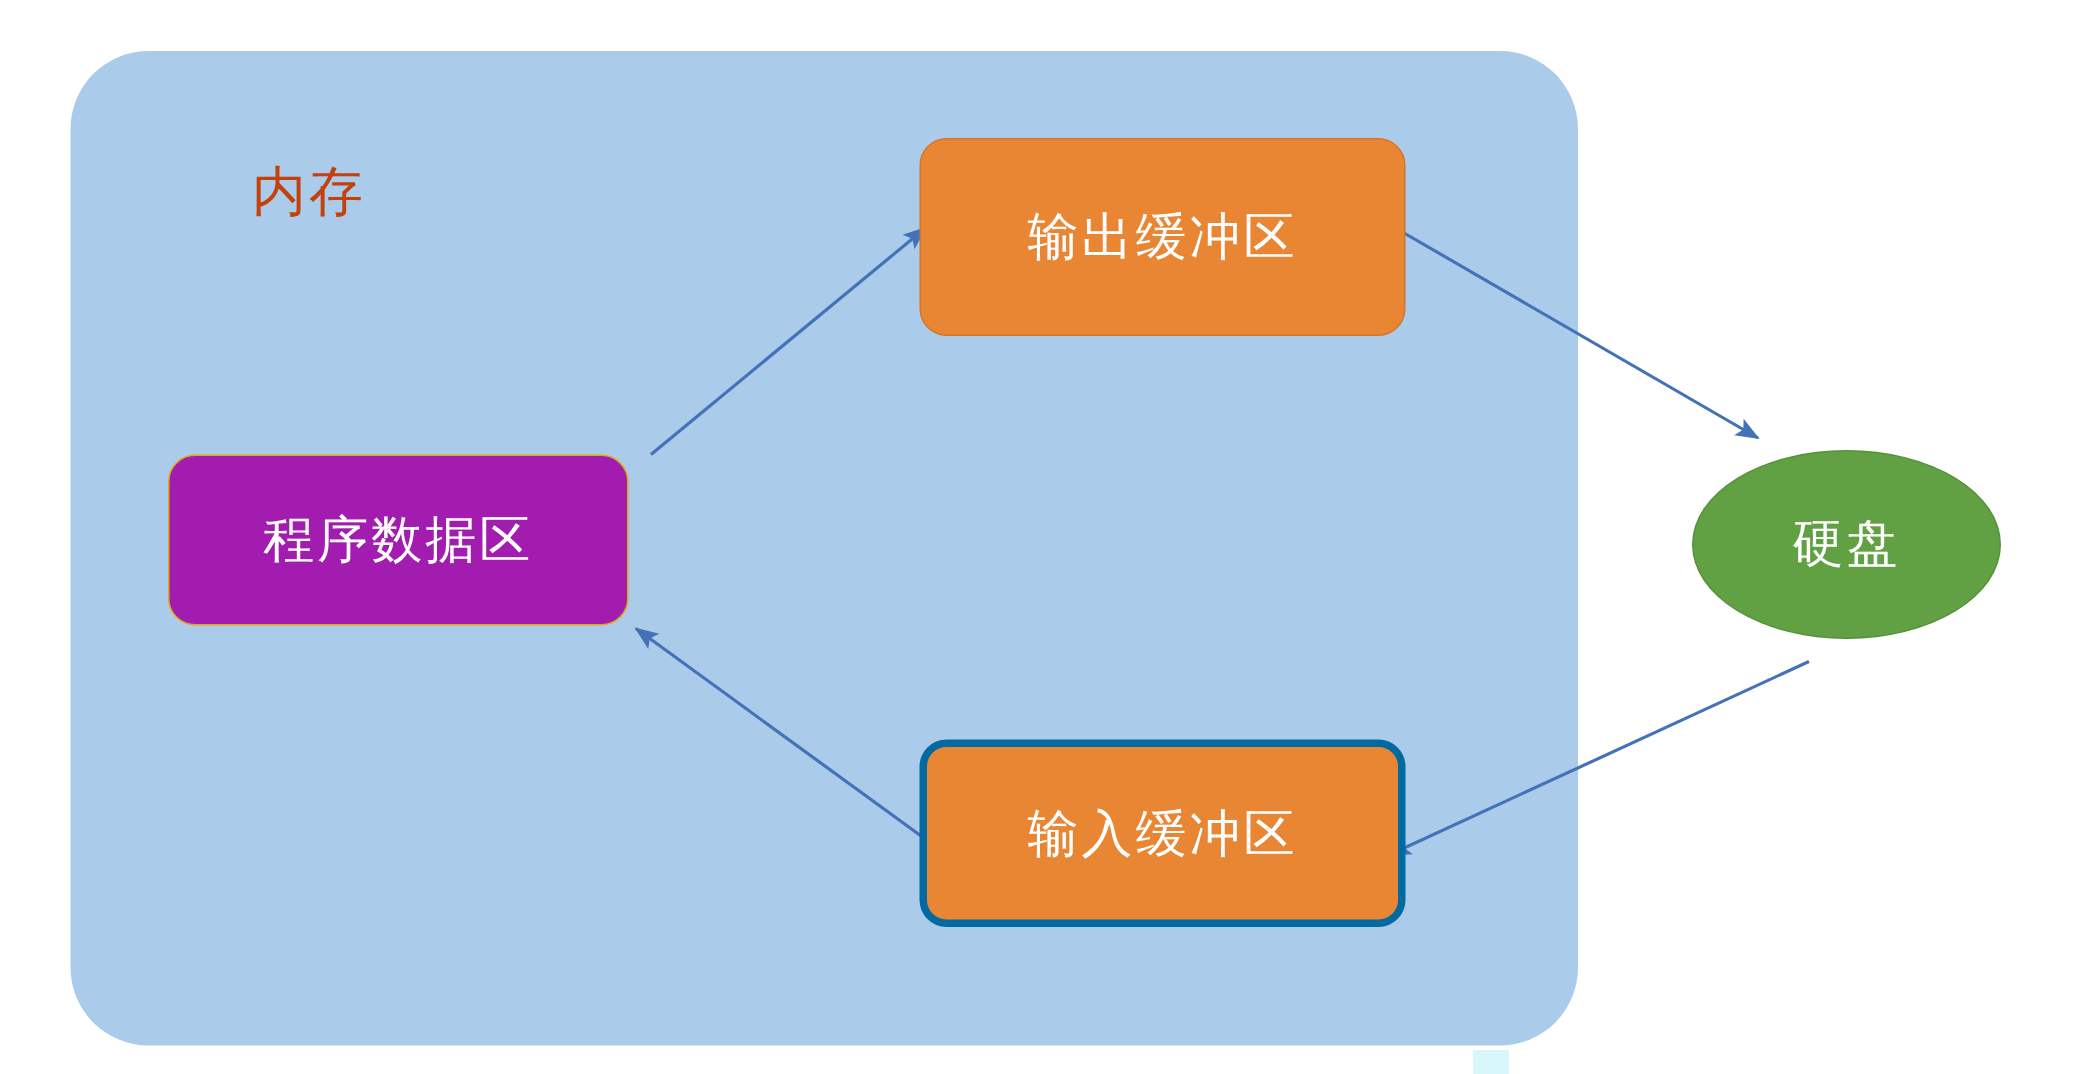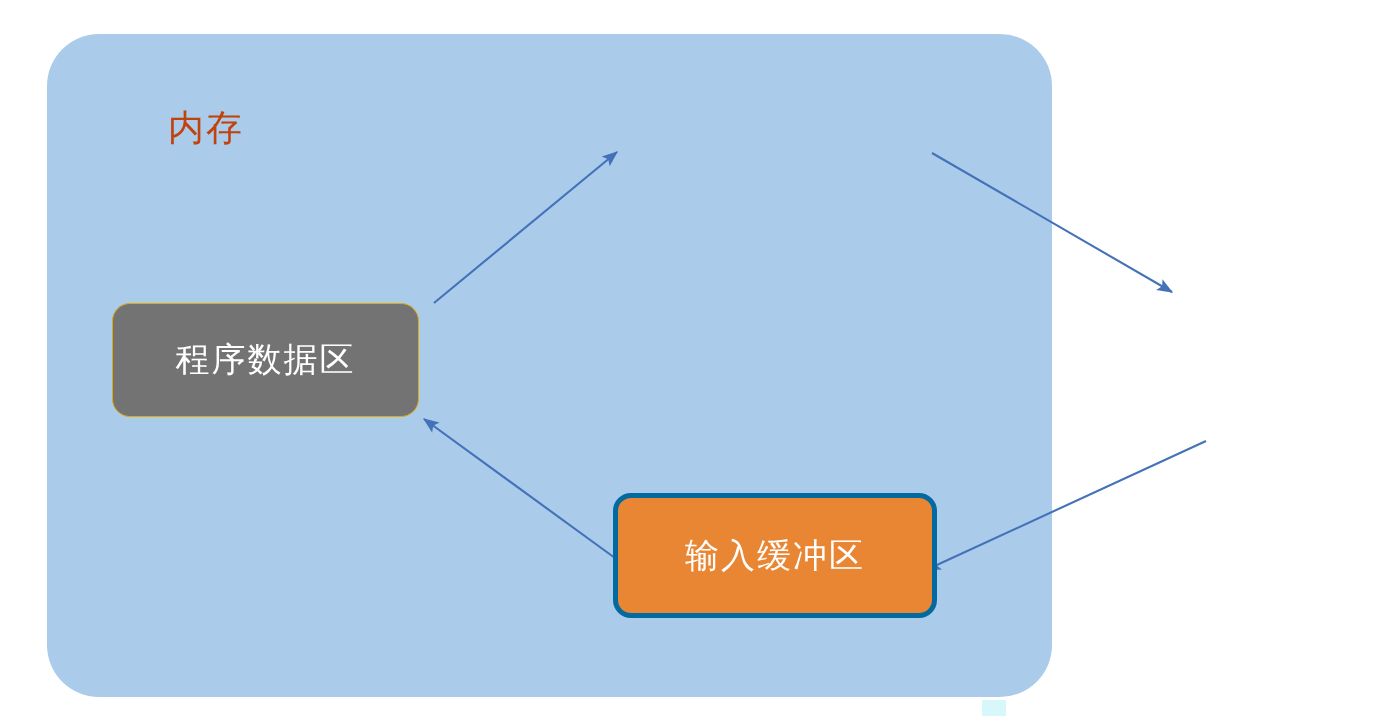--- a/index.html
+++ b/index.html
@@ -49,21 +49,21 @@
     white-space: nowrap;
   }
   .node-rect {
     border-radius: 18px;
   }
   .node-prog {
     left: 112px;
     top: 303px;
     width: 307px;
     height: 114px;
-    background: #737373;
+    background: #a21caf;
     border: 1px solid #e0aa09;
   }
   .node-outbuf {
     left: 613px;
     top: 92px;
     width: 324px;
     height: 132px;
     background: #e98634;
     border: 1px solid #d4752a;
   }
@@ -119,25 +119,31 @@
 
     <line x1="434" y1="303" x2="617" y2="152" stroke="#4472b8" stroke-width="2.1" marker-end="url(#ah)"></line>
 
     <line x1="932" y1="153" x2="1172" y2="292" stroke="#4472b8" stroke-width="2.1" marker-end="url(#ah)"></line>
 
     <line x1="1206" y1="441" x2="926" y2="570" stroke="#4472b8" stroke-width="2.1" marker-end="url(#ah)"></line>
 
     <line x1="615" y1="558" x2="424" y2="419" stroke="#4472b8" stroke-width="2.1" marker-end="url(#ah)"></line>
   </svg>
 
+  <div class="node node-rect node-outbuf">
+    <span>输出缓冲区</span>
+  </div>
 
   <div class="node node-rect node-prog">
     <span>程序数据区</span>
   </div>
 
   <div class="node node-rect node-inbuf">
     <span>输入缓冲区</span>
   </div>
 
+  <div class="node node-disk">
+    <span>硬盘</span>
+  </div>
 
   <div class="artifact"></div>
 
 </div>
 
 </body></html>

